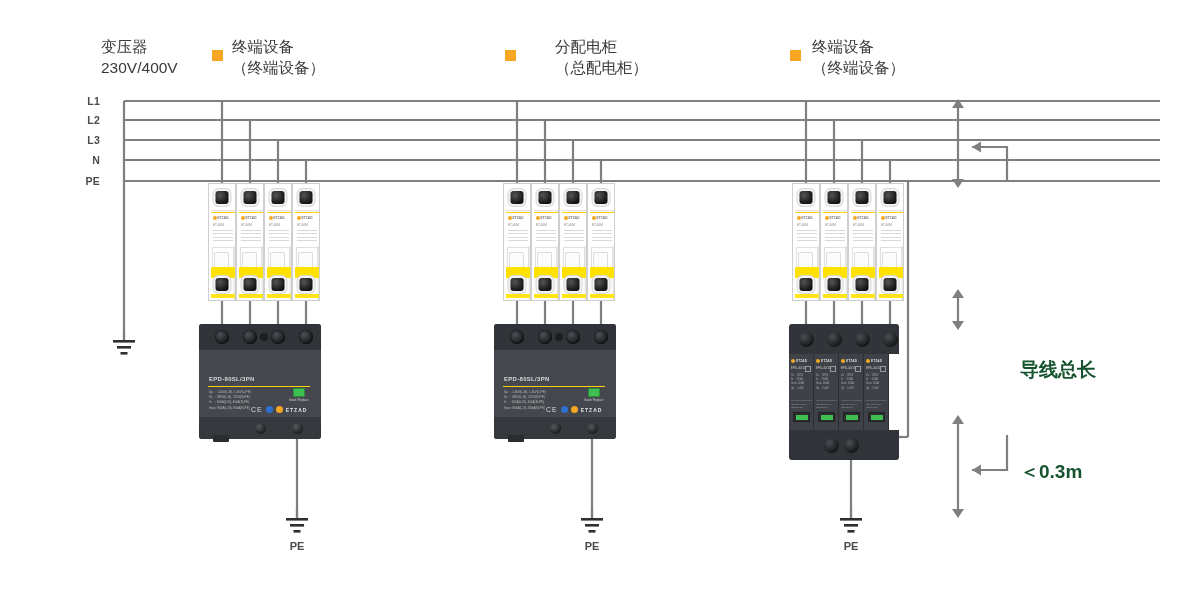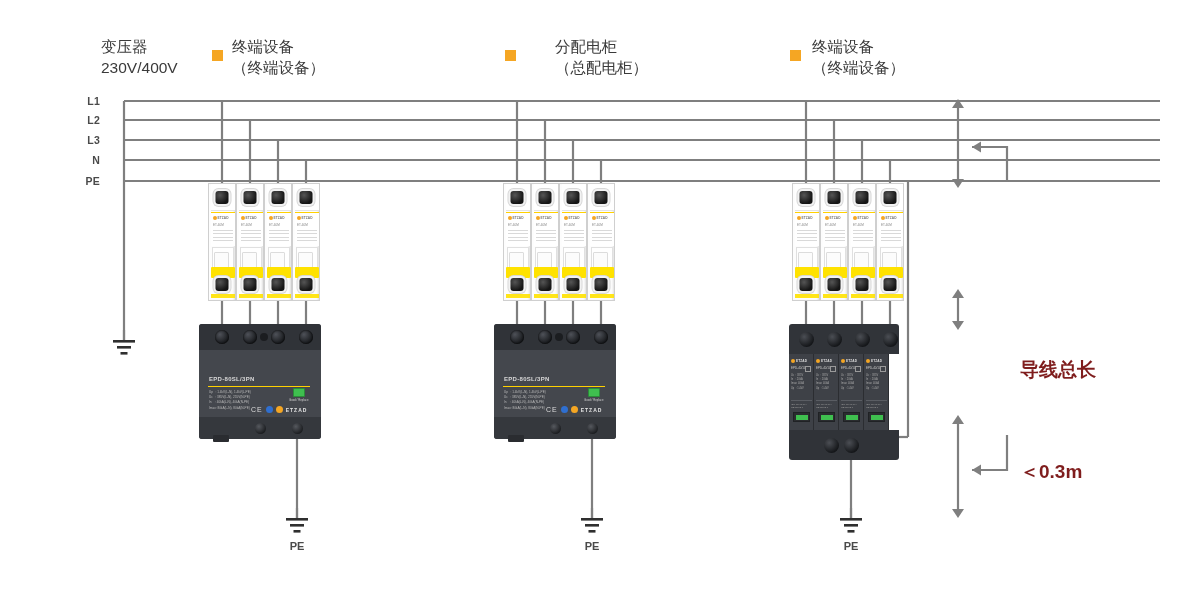--- a/index.html
+++ b/index.html
@@ -15,21 +15,21 @@
 
   
   .rail-lbl{position:absolute;font-size:10.5px;font-weight:bold;color:#4a4a4a;
             letter-spacing:.2px;text-align:right;width:22px;}
 
   
   .pe-cap{position:absolute;font-size:11px;font-weight:bold;color:#4a4a4a;
           text-align:center;width:30px;}
 
   
-  .note{position:absolute;color:#7f1d1d;font-weight:bold;font-size:19px;
+  .note{position:absolute;color:#14532d;font-weight:bold;font-size:19px;
         line-height:34px;white-space:pre;}
 
   
   .mcb-grp{position:absolute;display:flex;}
   .mcb{position:relative;width:28px;height:118px;background:#fdfdfd;
        border:1px solid #cfcfcf;box-sizing:border-box;
        box-shadow:inset -2px 0 3px -2px rgba(0,0,0,.25);}
   .mcb .topnotch{position:absolute;left:2px;top:0;width:24px;height:26px;
        background:#fff;border-bottom:1px solid #e3e3e3;}
   .mcb .term{position:absolute;width:13px;height:13px;border-radius:3px;

